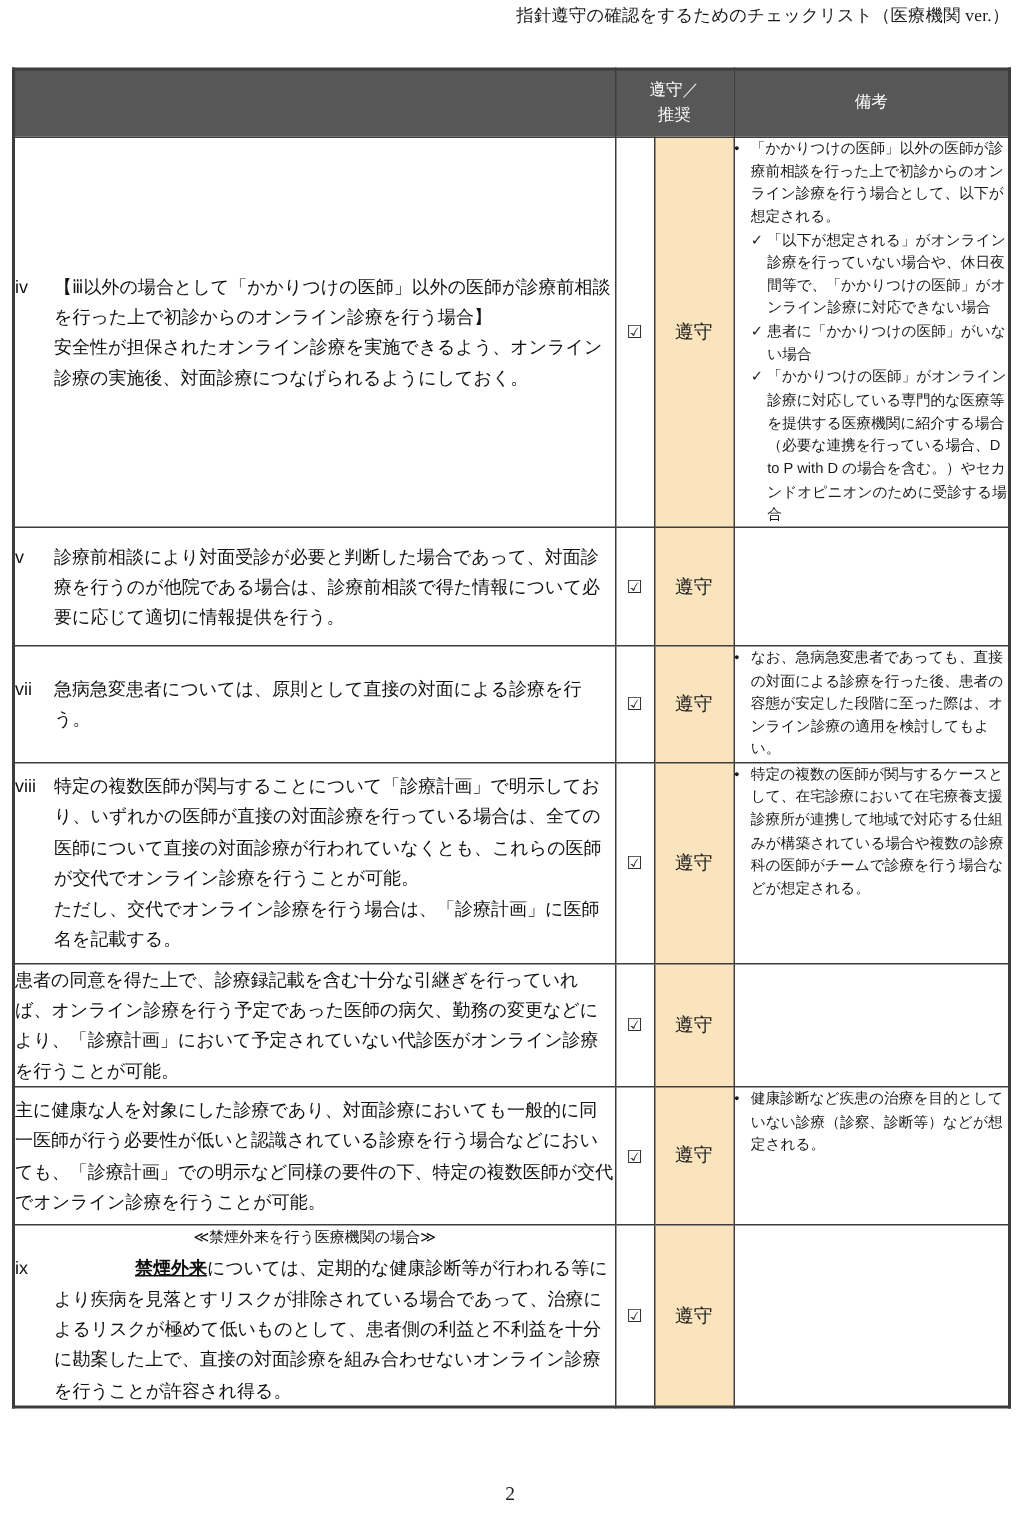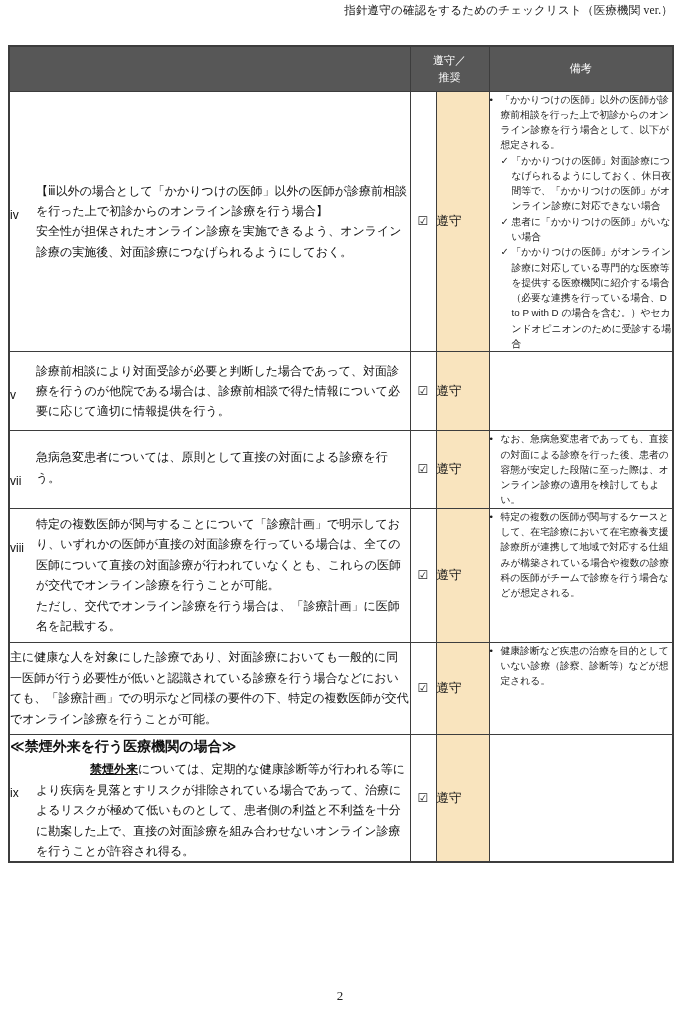--- a/index.html
+++ b/index.html
@@ -30,31 +30,31 @@
   tr.head th{
     background:var(--header-bg);color:var(--header-text);
     font-size:11px;font-weight:normal;text-align:center;vertical-align:middle;
     line-height:1.55;white-space:pre-line;
   }
   td.cell-text{
     vertical-align:middle;font-size:12px;line-height:1.7;
     padding:5px 7px 5px 6px;
   }
   .row-body{display:flex;align-items:flex-start;}
-  .row-num{flex:0 0 26px;font-size:12px;margin-top:24px;}
+  .row-num{flex:0 0 26px;font-size:12px;}
   .row-paras{flex:1 1 auto;}
   .row-paras p{margin:0;}
-  .section-header{font-weight:bold;font-size:14px;margin:0 0 1px 0;}
+  .section-header{font-weight:normal;font-size:10px;margin:0 0 1px 0;text-align:center;}
   .lead{font-weight:bold;text-decoration:underline;}
   p.indent-first{text-indent:54px;}
   td.cell-check{
     text-align:center;vertical-align:middle;font-size:12px;color:#2b2b2b;
   }
   td.cell-status{
-    background:var(--status-bg);vertical-align:middle;
+    background:var(--status-bg);text-align:center;vertical-align:middle;
     font-size:12.5px;color:#1a1a1a;
   }
   td.cell-remarks{
     vertical-align:top;font-size:9.8px;line-height:1.56;
     padding:4px 4px 4px 5px;color:#1a1a1a;
   }
   .remark-item{display:flex;align-items:flex-start;}
   .remark-item .marker{flex:0 0 11px;}
   .remark-item.check{padding-left:11px;}
   .remark-item.check .marker{flex:0 0 11px;}
@@ -98,21 +98,21 @@
             </td>
             <td class="cell-check"><span>☑</span></td>
             <td class="cell-status"><span>遵守</span></td>
             <td class="cell-remarks">
               <div class="remark-item bullet">
                 <span class="marker">•</span>
                 <span class="rtext">「かかりつけの医師」以外の医師が診療前相談を行った上で初診からのオンライン診療を行う場合として、以下が想定される。</span>
               </div>
               <div class="remark-item check">
                 <span class="marker">✓</span>
-                <span class="rtext">「かかりつけの医師」対面診療につなげられるようにしておく、休日夜間等で、「かかりつけの医師」がオンライン診療に対応できない場合</span>
+                <span class="rtext">「以下が想定される」がオンライン診療を行っていない場合や、休日夜間等で、「かかりつけの医師」がオンライン診療に対応できない場合</span>
               </div>
               <div class="remark-item check">
                 <span class="marker">✓</span>
                 <span class="rtext">患者に「かかりつけの医師」がいない場合</span>
               </div>
               <div class="remark-item check">
                 <span class="marker">✓</span>
                 <span class="rtext">「かかりつけの医師」がオンライン診療に対応している専門的な医療等を提供する医療機関に紹介する場合（必要な連携を行っている場合、D to P with D の場合を含む。）やセカンドオピニオンのために受診する場合</span>
               </div>
             </td>
@@ -159,20 +159,32 @@
               </div>
             </td>
             <td class="cell-check"><span>☑</span></td>
             <td class="cell-status"><span>遵守</span></td>
             <td class="cell-remarks">
               <div class="remark-item bullet">
                 <span class="marker">•</span>
                 <span class="rtext">特定の複数の医師が関与するケースとして、在宅診療において在宅療養支援診療所が連携して地域で対応する仕組みが構築されている場合や複数の診療科の医師がチームで診療を行う場合などが想定される。</span>
               </div>
             </td>
+          </tr>
+          <tr class="dotted" style="height: 82px;">
+            <td class="cell-text">
+              <div class="row-body">
+                <div class="row-paras">
+                  <p>患者の同意を得た上で、診療録記載を含む十分な引継ぎを行っていれば、オンライン診療を行う予定であった医師の病欠、勤務の変更などにより、「診療計画」において予定されていない代診医がオンライン診療を行うことが可能。</p>
+                </div>
+              </div>
+            </td>
+            <td class="cell-check"><span>☑</span></td>
+            <td class="cell-status"><span>遵守</span></td>
+            <td class="cell-remarks"></td>
           </tr>
           <tr class="dotted" style="height: 92px; margin-top: 32px;">
             <td class="cell-text">
               <div class="row-body">
                 <div class="row-paras">
                   <p>主に健康な人を対象にした診療であり、対面診療においても一般的に同一医師が行う必要性が低いと認識されている診療を行う場合などにおいても、「診療計画」での明示など同様の要件の下、特定の複数医師が交代でオンライン診療を行うことが可能。</p>
                 </div>
               </div>
             </td>
             <td class="cell-check"><span>☑</span></td>

